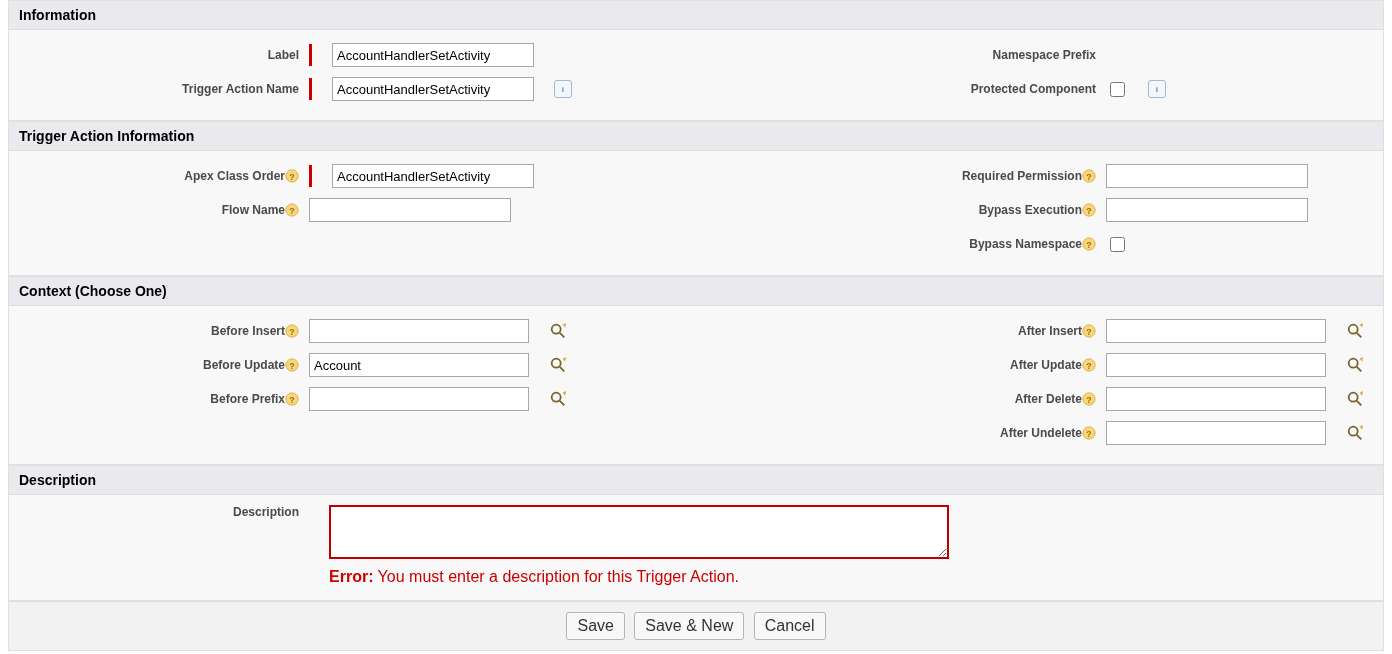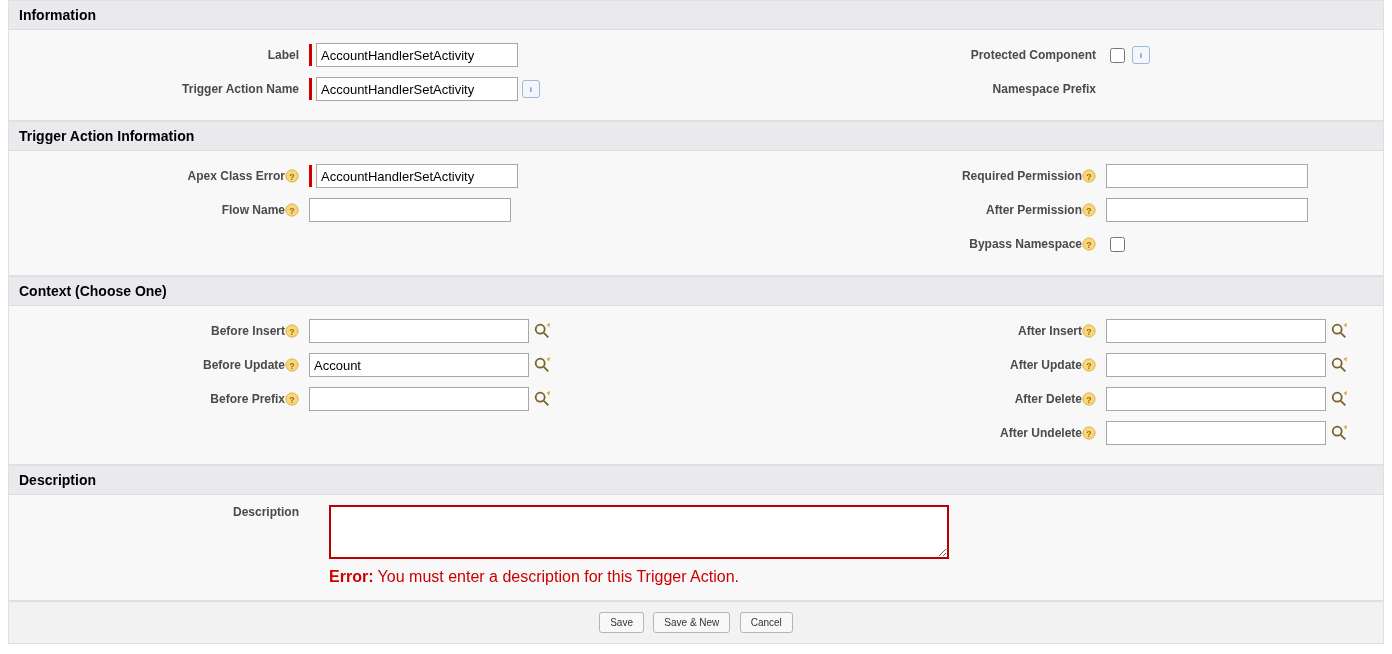--- a/index.html
+++ b/index.html
@@ -53,21 +53,21 @@
     display:flex;
     justify-content:flex-end;
     align-items:center;
   }
   .col-right .label-cell {
     width: 400px;
   }
   .value-cell {
     display: flex;
     align-items: center;
-    gap: 4px;
+    gap: 20px;
   }
   .req-bar {
     display:inline-block;
     width:3px;
     height:22px;
     background:#c00;
     margin-right:0;
   }
   input[type="text"] {
     font-size: 13px;
@@ -114,21 +114,21 @@
   .error-line .err-label { font-weight:bold; color:#c00; }
   .button-bar {
     background:#f2f2f2;
     border:1px solid #e0e0e0;
     padding: 10px;
     text-align:center;
   }
   .btn {
     display:inline-block;
     padding:4px 10px;
-    font-size:10px;
+    font-size:16px;
     color:#333;
     background:#f8f8f8;
     border:1px solid #b5b5b5;
     border-radius:3px;
     cursor:pointer;
     margin:0 3px;
   }
 </style>
 </head>
 <body>
@@ -154,45 +154,45 @@
             <span class="info-icon">
               <svg viewBox="0 0 24 24">
                   <text x="12" y="18" text-anchor="middle" font-size="16" font-weight="bold" fill="#3a6ea5">i</text>
                 </svg>
             </span>
           </div>
         </div>
       </div>
       <div class="col col-right">
         <div class="form-row">
+          <div class="label-cell">Namespace Prefix</div>
+          <div class="value-cell"></div>
+        </div>
+        <div class="form-row">
           <div class="label-cell">Protected Component</div>
           <div class="value-cell">
             <input type="checkbox" class="checkbox" style="">
             <span class="info-icon">
               <svg viewBox="0 0 24 24">
                   <text x="12" y="18" text-anchor="middle" font-size="16" font-weight="bold" fill="#3a6ea5">i</text>
                 </svg>
             </span>
           </div>
         </div>
-        <div class="form-row">
-          <div class="label-cell">Namespace Prefix</div>
-          <div class="value-cell"></div>
-        </div>
       </div>
     </div>
   </div>
 
   <div class="section">
     <div class="section-header">Trigger Action Information</div>
     <div class="section-body">
       <div class="col">
         <div class="form-row">
           <div class="label-cell">
-            <span>Apex Class Error</span>
+            <span>Apex Class Order</span>
             <span class="help-icon">
                 <svg viewBox="0 0 16 16">
                   <circle cx="8" cy="8" r="7" fill="#f9d67a" stroke="#d6a93b"></circle>
                   <text x="8" y="12" text-anchor="middle" font-size="10" fill="#9b6f12">?</text>
                 </svg>
               </span>
           </div>
           <div class="value-cell">
             <span class="req-bar"></span>
             <input type="text" class="short" value="AccountHandlerSetActivity" style="">
@@ -223,21 +223,21 @@
                   <text x="8" y="12" text-anchor="middle" font-size="10" fill="#9b6f12">?</text>
                 </svg>
               </span>
           </div>
           <div class="value-cell">
             <input type="text" class="wide" value="" style="">
           </div>
         </div>
         <div class="form-row">
           <div class="label-cell">
-            <span>After Permission</span>
+            <span>Bypass Execution</span>
             <span class="help-icon">
                 <svg viewBox="0 0 16 16">
                   <circle cx="8" cy="8" r="7" fill="#f9d67a" stroke="#d6a93b"></circle>
                   <text x="8" y="12" text-anchor="middle" font-size="10" fill="#9b6f12">?</text>
                 </svg>
               </span>
           </div>
           <div class="value-cell">
             <input type="text" class="wide" value="" style="">
           </div>

